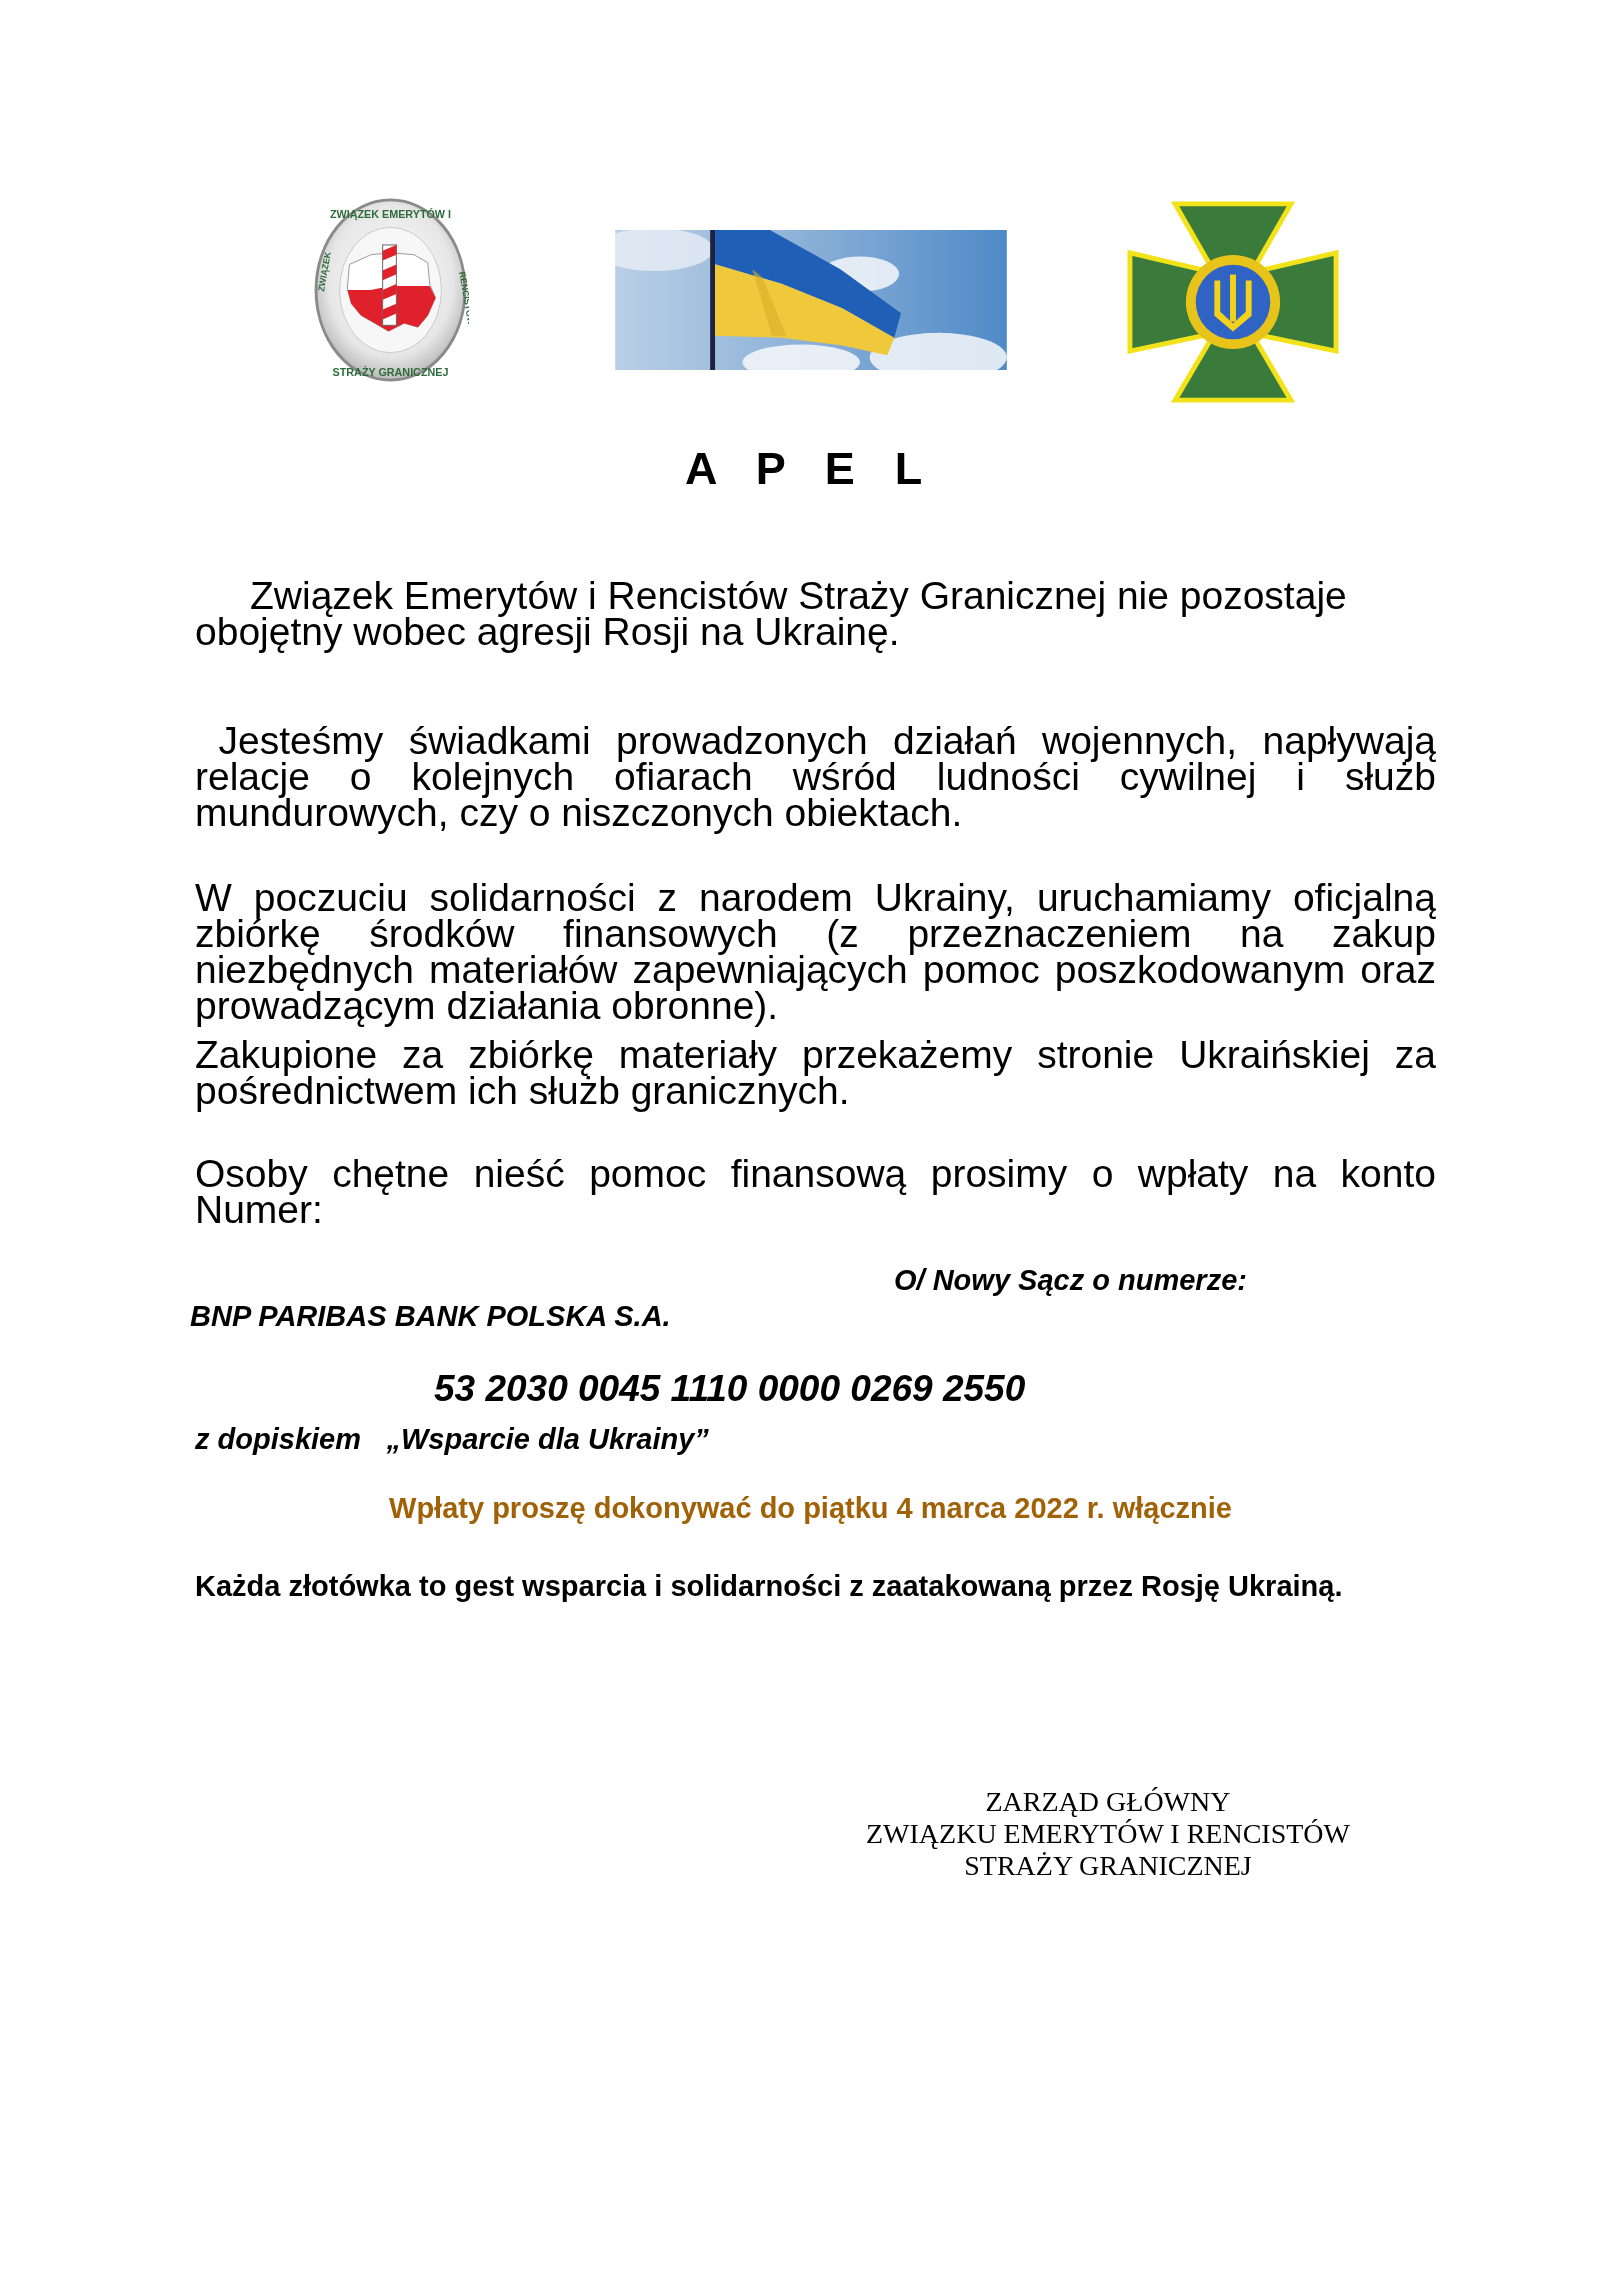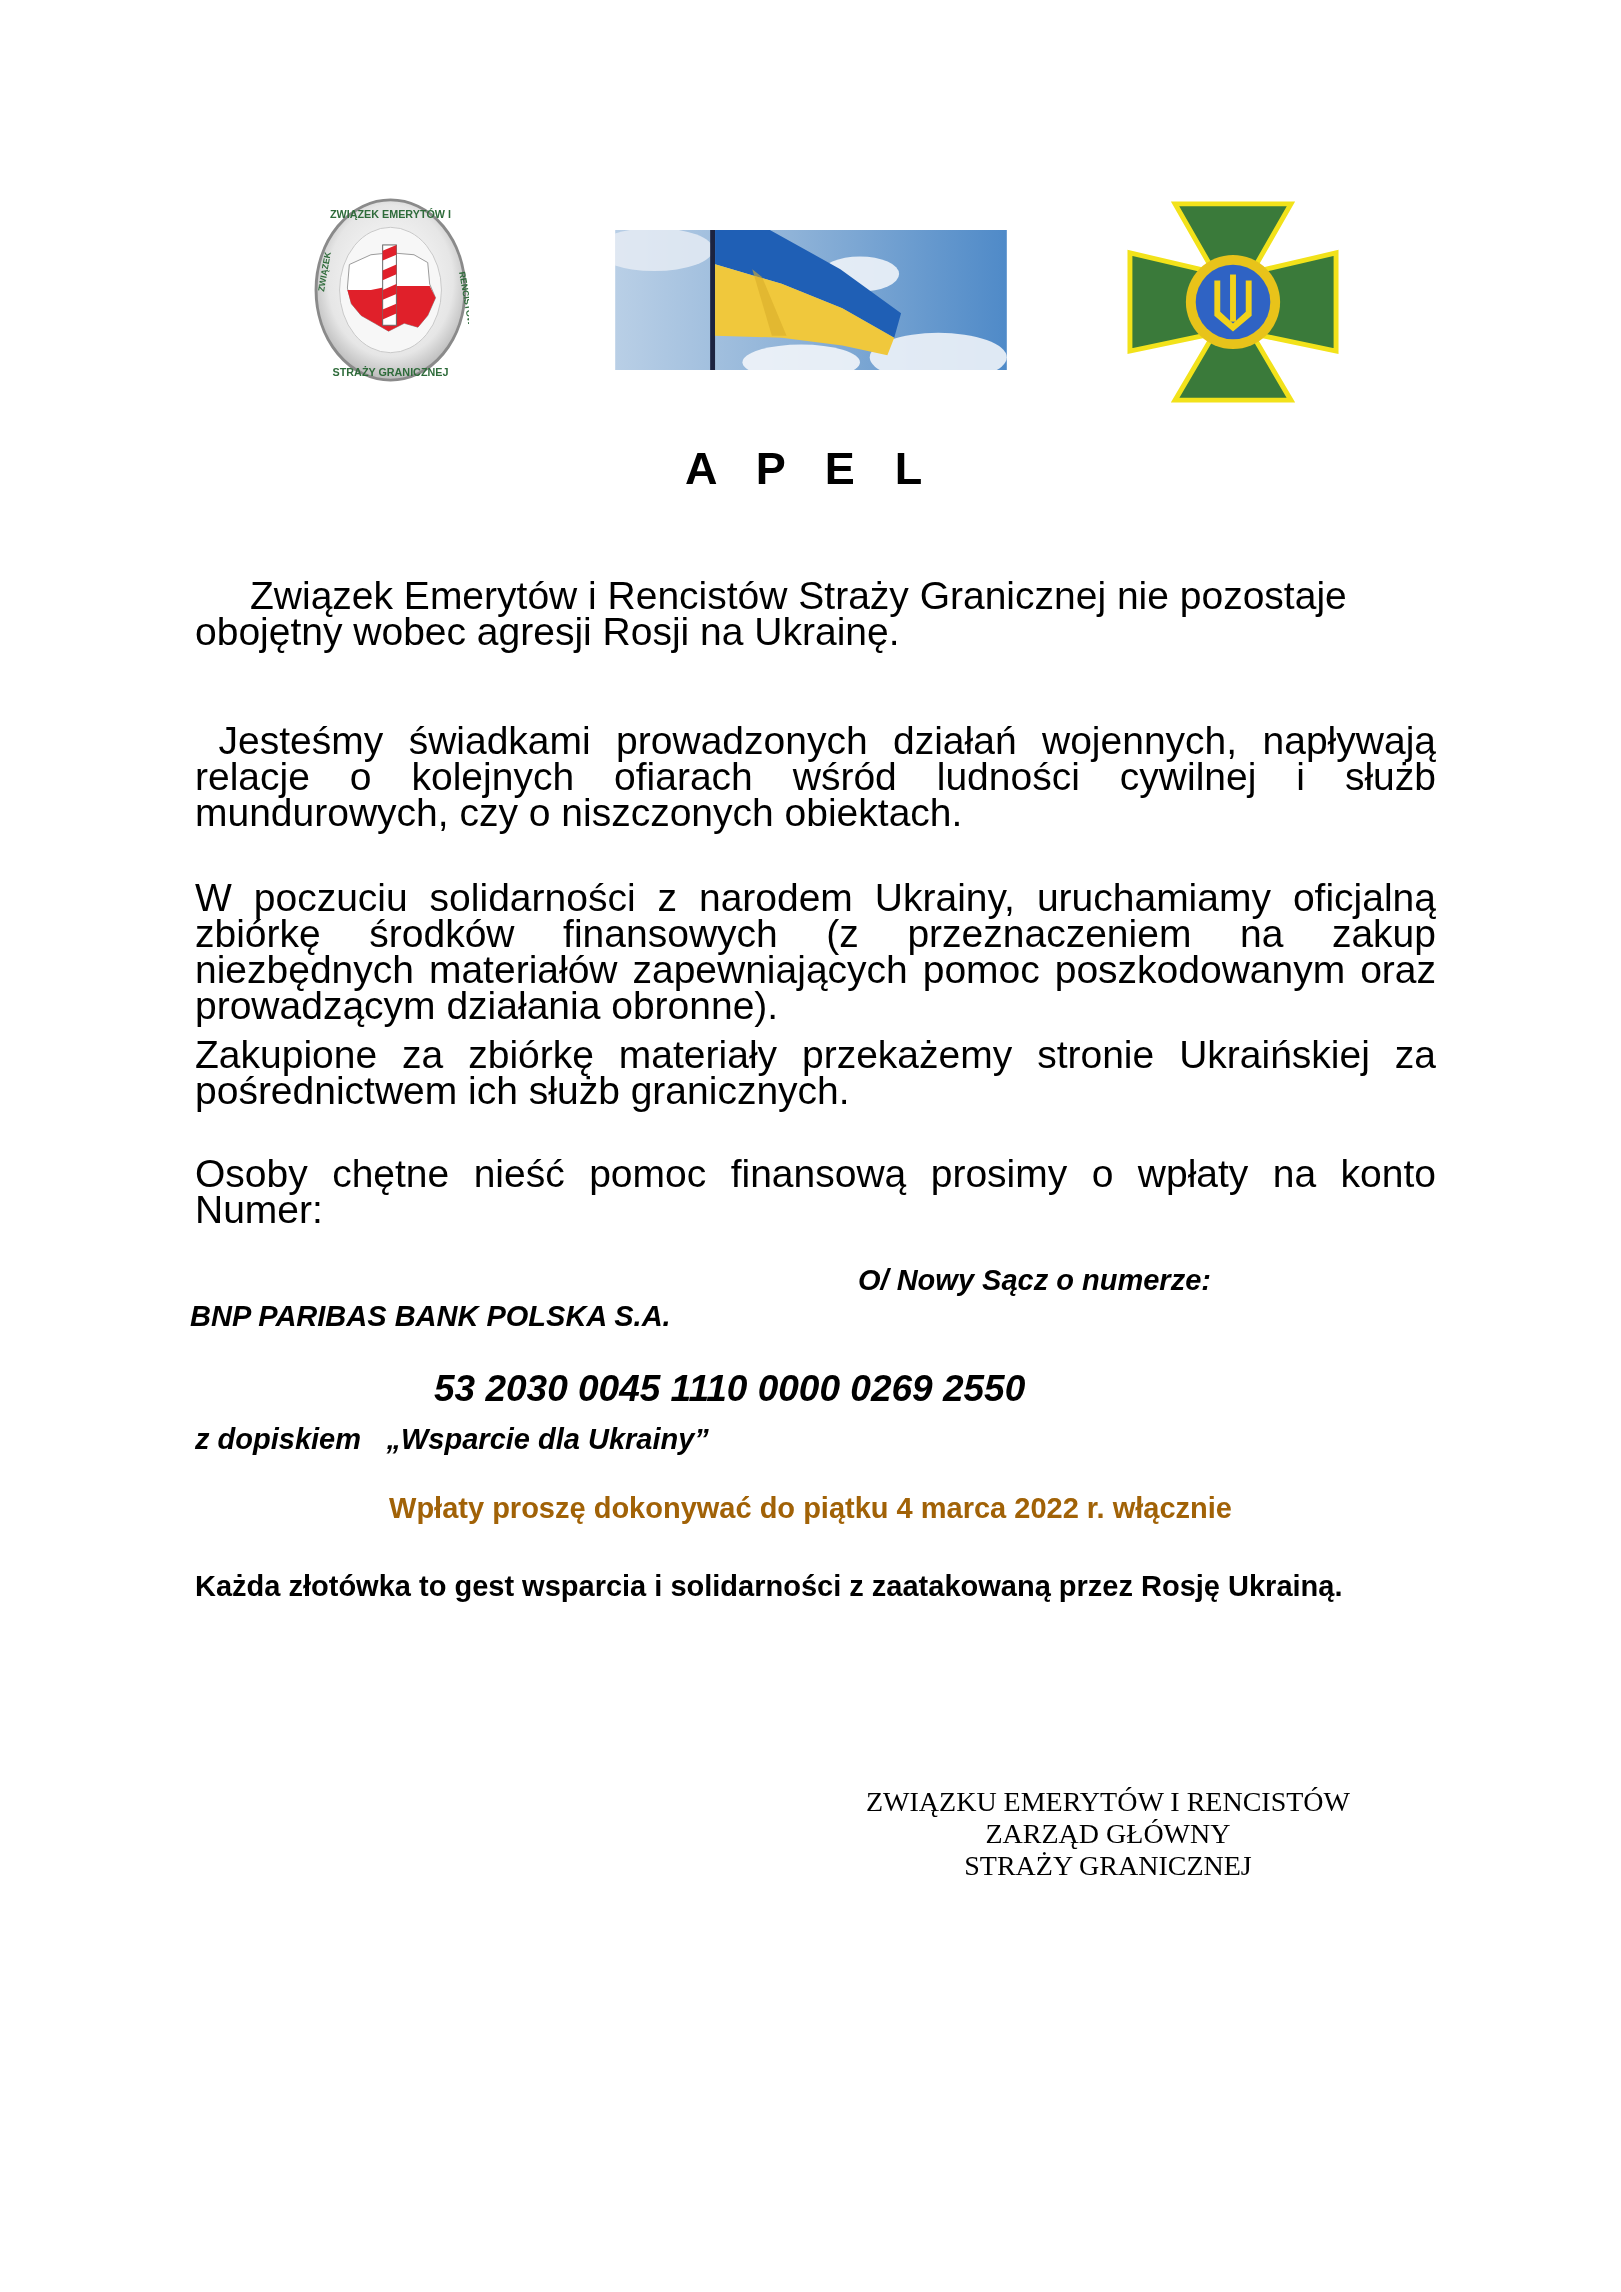--- a/index.html
+++ b/index.html
@@ -85,28 +85,28 @@
 
 <div class="abs title">A P E L</div>
 
 <div class="abs body-text indent1" style="top:578px;">Związek Emerytów i Rencistów Straży Granicznej nie pozostaje obojętny wobec agresji Rosji na Ukrainę.</div>
 <div class="abs body-text indent2" style="top:723px;">Jesteśmy świadkami prowadzonych działań wojennych, napływają relacje o kolejnych ofiarach wśród ludności cywilnej i służb mundurowych, czy o  niszczonych obiektach.</div>
 <div class="abs body-text" style="top:880px;">W poczuciu solidarności z narodem Ukrainy, uruchamiamy oficjalną zbiórkę środków finansowych (z przeznaczeniem na zakup niezbędnych materiałów zapewniających pomoc poszkodowanym oraz prowadzącym działania obronne).</div>
 <div class="abs body-text" style="top:1037px;">Zakupione za zbiórkę materiały przekażemy stronie Ukraińskiej za pośrednictwem ich służb granicznych.</div>
 <div class="abs body-text" style="top:1156px;">Osoby chętne nieść pomoc finansową  prosimy o wpłaty na konto Numer:</div>
 
 <div class="abs bold-italic" style="left:190px; top:1264px;margin-top:36px;">BNP PARIBAS BANK POLSKA S.A.</div>
-<div class="abs bold-italic" style="left:858px; top:1264px;">O/ Nowy Sącz o numerze:</div>
+<div class="abs bold-italic" style="left:894px; top:1264px;">O/ Nowy Sącz o numerze:</div>
 <div class="abs account">53 2030 0045 1110 0000 0269 2550</div>
 <div class="abs bold-italic" style="left:195px; top:1423px;">
   <span>z dopiskiem</span><span style="display:inline-block;width:25.5px;"></span><span>„Wsparcie dla Ukrainy”</span>
 </div>
 
 <div class="abs deadline">Wpłaty proszę dokonywać do piątku 4 marca 2022 r. włącznie</div>
 
 <div class="abs closing">Każda złotówka to gest wsparcia i solidarności z zaatakowaną przez Rosję Ukrainą.</div>
 
 <div class="abs signature">
+  <div>ZARZĄD GŁÓWNY</div>
   <div>ZWIĄZKU EMERYTÓW I RENCISTÓW</div>
-  <div>ZARZĄD GŁÓWNY</div>
   <div>STRAŻY GRANICZNEJ</div>
 </div>
 
 
 </body></html>

